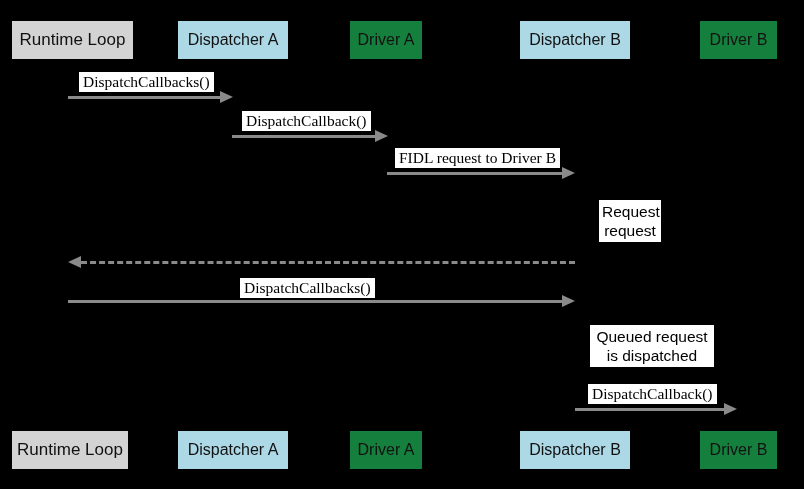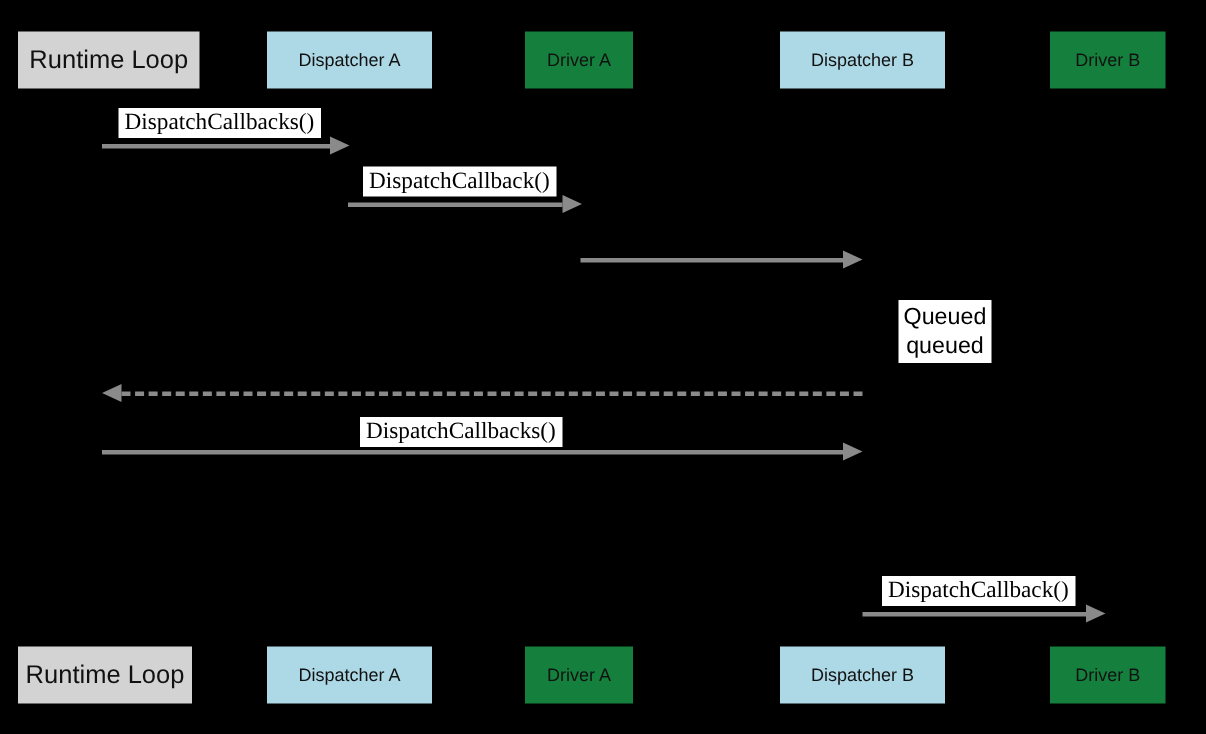--- a/index.html
+++ b/index.html
@@ -11,21 +11,21 @@
     font-family: "Liberation Sans", sans-serif;
     overflow: hidden;
     padding-left: 22px;
   }
   .actor {
     position: absolute;
     height: 38px;
     display: flex;
     align-items: center;
     justify-content: center;
-    font-size: 12px;
+    font-size: 16px;
     color: #111111;
   }
   .actor.gray  { background: #d3d3d3; font-size: 17px; }
   .actor.blue  { background: #add8e6; }
   .actor.green { background: #15803d; }
   .row-top    { top: 21px; }
   .row-bottom { top: 431px; }
 
   .arrow {
     position: absolute;
@@ -76,35 +76,37 @@
   <div class="msg-label" style="left:79px; top:72px;">DispatchCallbacks()</div>
   <div class="arrow" style="left:68px; top:96px; width:152px;">
     <span class="head r"></span>
   </div>
 
   <div class="msg-label" style="left:242px; top:111px;">DispatchCallback()</div>
   <div class="arrow" style="left:232px; top:135px; width:143px;">
     <span class="head r"></span>
   </div>
 
+  <div class="msg-label" style="left:395px; top:148px;">FIDL request to Driver B</div>
   <div class="arrow" style="left:387px; top:172px; width:175px;">
     <span class="head r"></span>
   </div>
 
-  <div class="note" style="left:599px; top:200px; width:56px;">Queued queued</div>
+  <div class="note" style="left:599px; top:200px; width:56px;">Request request</div>
 
   <div class="arrow dashed" style="left:81px; top:261px; width:494px;">
     <span class="head l"></span>
   </div>
 
   <div class="msg-label" style="left:240px; top:278px;">DispatchCallbacks()</div>
   <div class="arrow" style="left:68px; top:300px; width:494px;">
     <span class="head r"></span>
   </div>
 
+  <div class="note" style="left:590px; top:325px; width:118px;">Queued request is dispatched</div>
 
   <div class="msg-label" style="left:588px; top:384px;">DispatchCallback()</div>
   <div class="arrow" style="left:575px; top:408px; width:149px;">
     <span class="head r"></span>
   </div>
 
   <div class="actor gray row-bottom" style="left:12px;  width:116px;">Runtime Loop</div>
   <div class="actor blue row-bottom" style="left:178px; width:110px;">Dispatcher A</div>
   <div class="actor green row-bottom" style="left:350px; width:72px;">Driver A</div>
   <div class="actor blue row-bottom" style="left:520px; width:110px;">Dispatcher B</div>

